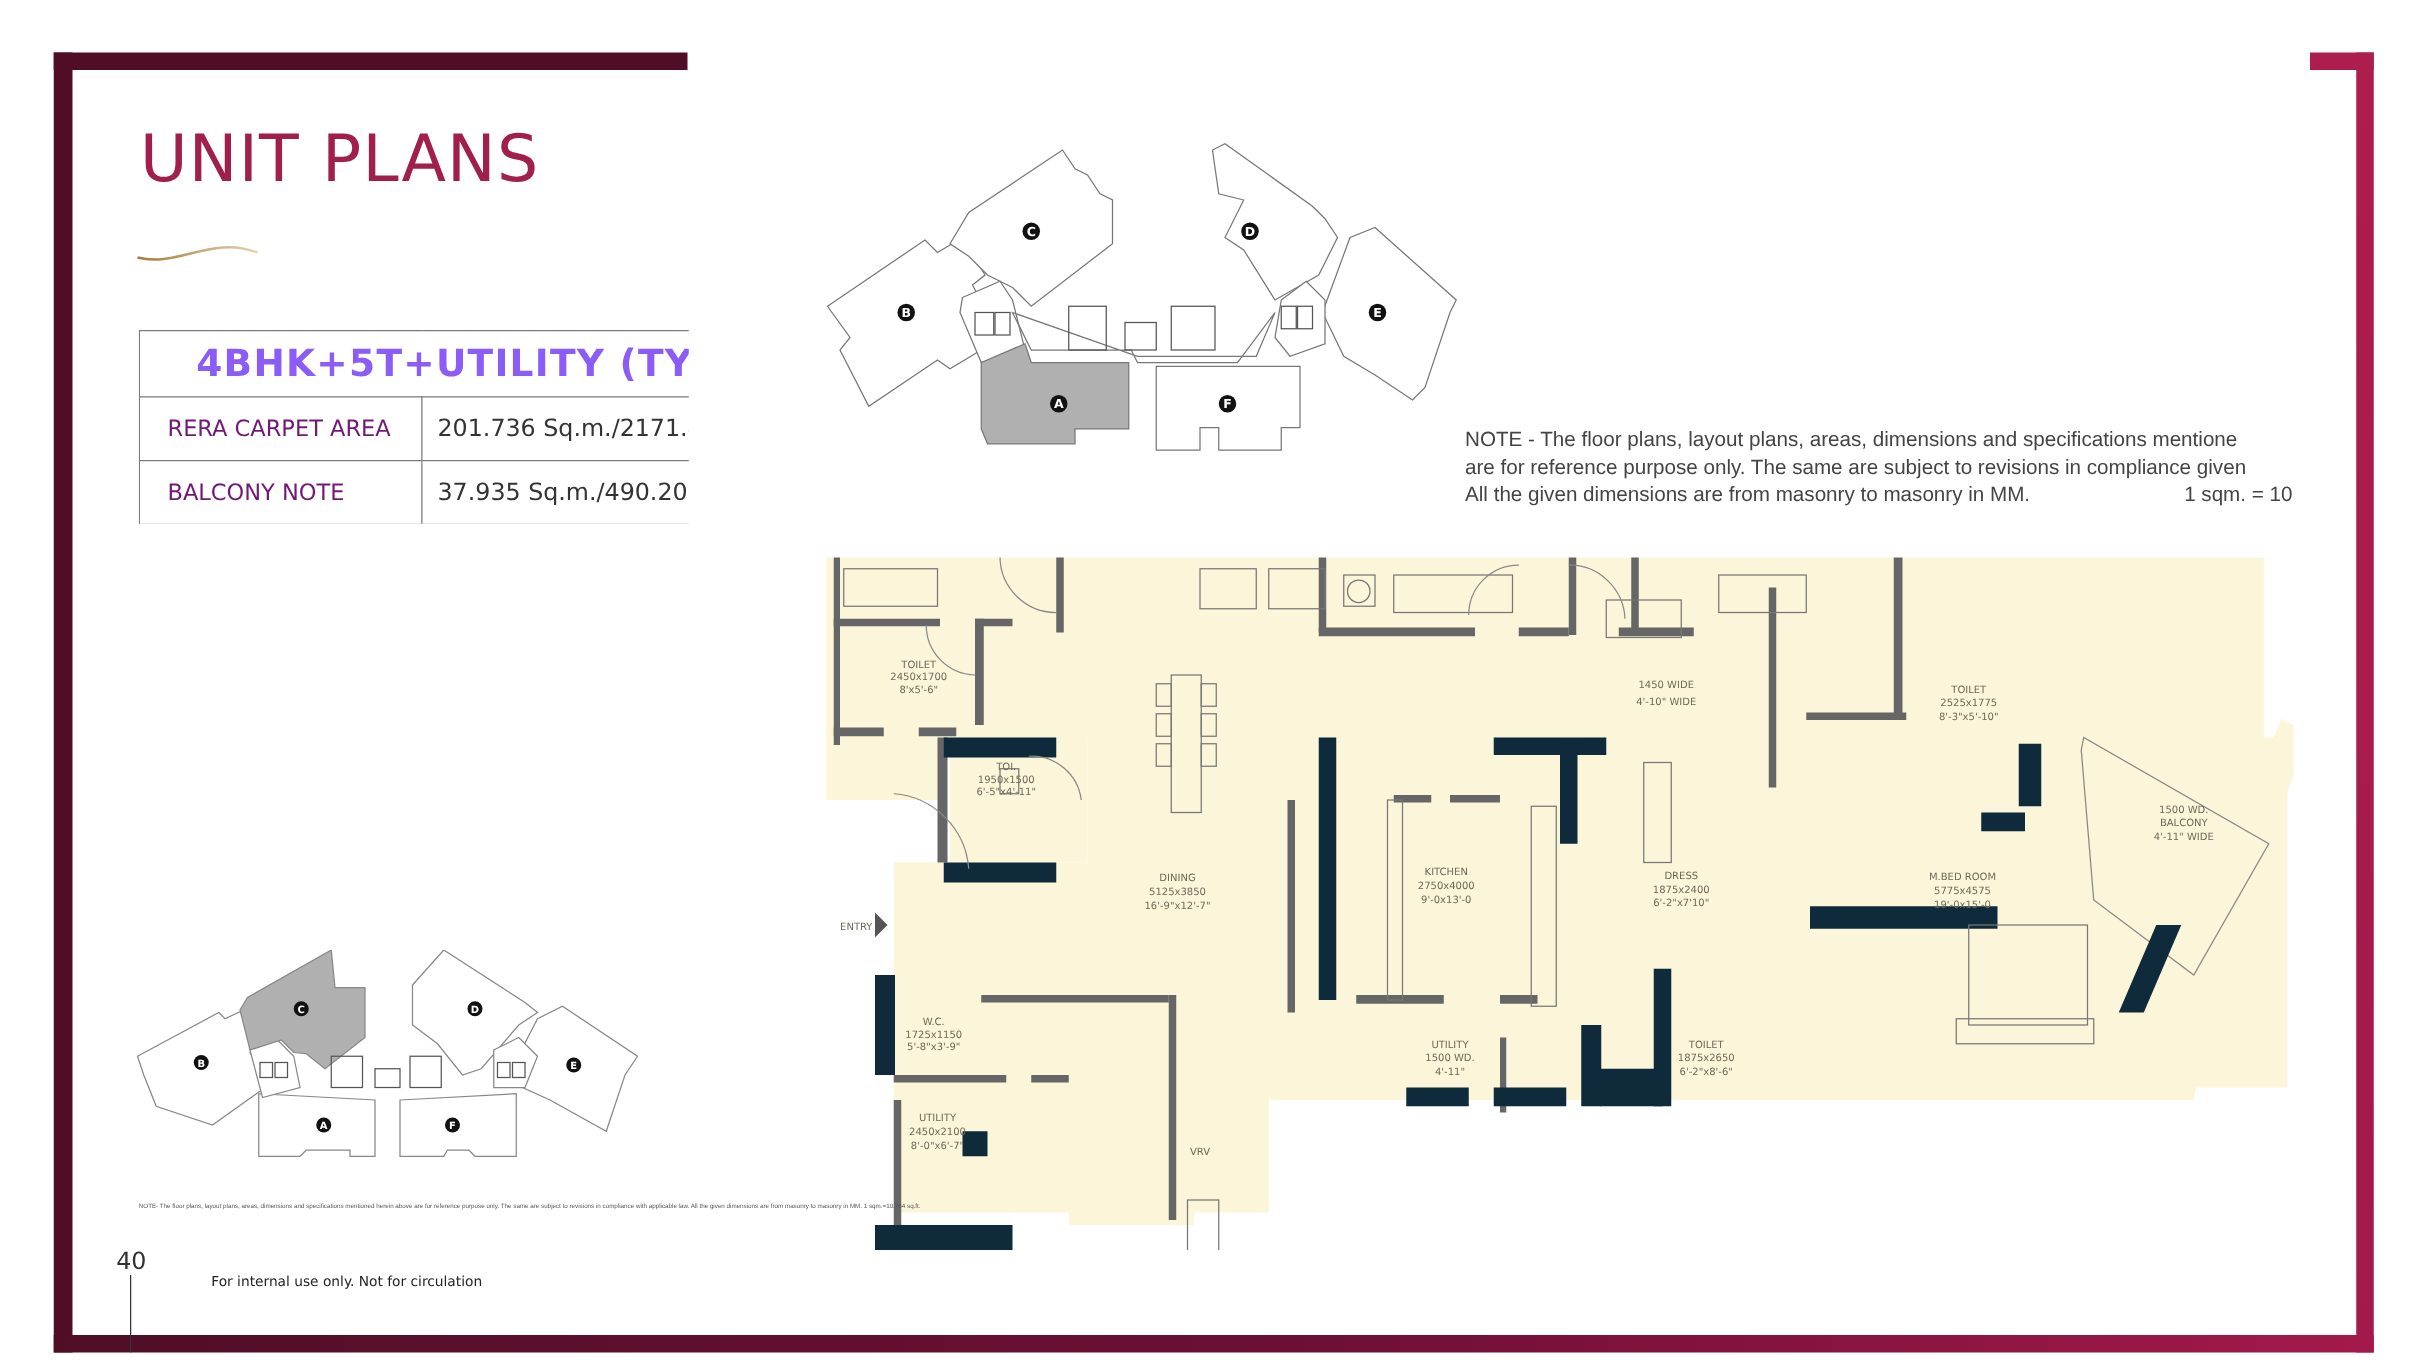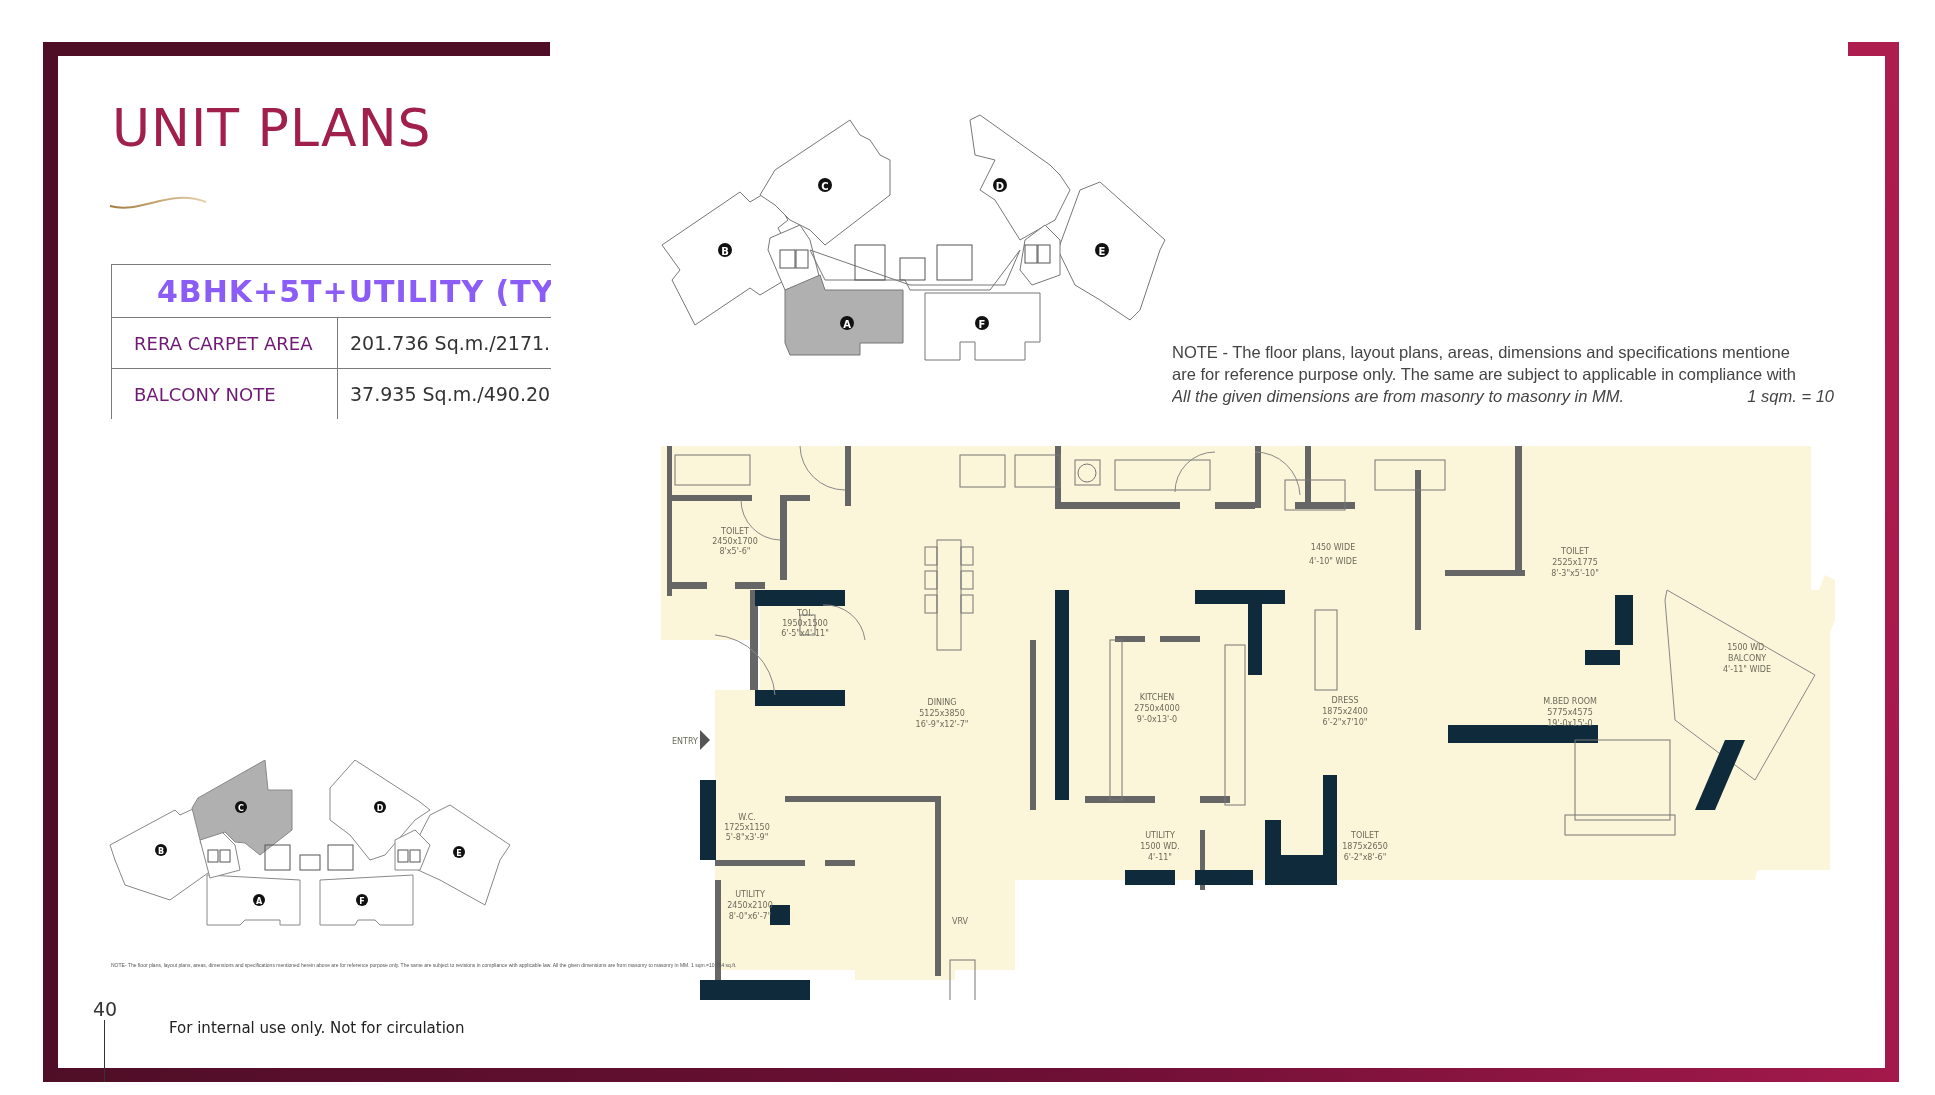--- a/index.html
+++ b/index.html
@@ -24,21 +24,21 @@
 
   .note-top { position: absolute; left: 1172px; top: 341px; width: 680px; font-family: "Liberation Sans", sans-serif; font-size: 16.5px; line-height: 22px; color: #444; white-space: nowrap; overflow: hidden; }
   .note-line { display: block; }
   .note-scale { position: absolute; right: 18px; }
 
   .floorplan { position: absolute; left: 655px; top: 440px; }
 
   .note-bottom { position: absolute; left: 111px; top: 962px; font-family: "Liberation Sans", sans-serif; font-size: 5px; color: #555; white-space: nowrap; }
   .page-number { position: absolute; left: 93px; top: 998px; font-size: 19px; color: #333; font-family: "DejaVu Sans", sans-serif; }
   .page-number-line { position: absolute; left: 104px; top: 1020px; width: 1px; height: 62px; background: #333; }
-  .footer-text { position: absolute; left: 169px; top: 1019px; font-size: 15px; color: #222; font-family: "DejaVu Sans", sans-serif; }
+  .footer-text { position: absolute; left: 169px; top: 1019px; font-size: 11px; color: #222; font-family: "DejaVu Sans", sans-serif; }
 
   .room-label { font-family: "DejaVu Sans", sans-serif; font-size: 8px; fill: #6b6b5a; text-anchor: middle; }
   .key-letter { font-family: "DejaVu Sans", sans-serif; font-size: 10px; font-weight: bold; fill: #fff; text-anchor: middle; dominant-baseline: central; }
 </style>
 </head>
 <body>
 
 <div class="frame-top-left"></div>
 <div class="frame-left"></div>
 <div class="frame-bottom"></div>
@@ -116,22 +116,22 @@
       <text x="340" y="76" class="key-letter">D</text>
     <circle cx="442" cy="140" r="7" fill="#111"></circle>
       <text x="442" y="141" class="key-letter">E</text>
     <circle cx="322" cy="213" r="7" fill="#111"></circle>
       <text x="322" y="214" class="key-letter">F</text>
   </g>
 </svg>
 
 <div class="note-top">
   <span class="note-line">NOTE - The floor plans, layout plans, areas, dimensions and specifications mentione</span>
-  <span class="note-line">are for reference purpose only. The same are subject to applicable in compliance with</span>
-  <span class="note-line" style="position:relative;font-style:italic;"><span>All the given dimensions are from masonry to masonry in MM.</span><span class="note-scale">1 sqm. = 10</span></span>
+  <span class="note-line">are for reference purpose only. The same are subject to revisions in compliance given</span>
+  <span class="note-line" style="position:relative;"><span>All the given dimensions are from masonry to masonry in MM.</span><span class="note-scale">1 sqm. = 10</span></span>
 </div>
 
 <svg class="floorplan" width="1180" height="560" viewBox="0 0 1180 560">
 
   <g fill="#fbf5d9" stroke="none">
     <rect x="6" y="6" width="1150" height="145"></rect>
     <rect x="6" y="140" width="90" height="60"></rect>
     <rect x="105" y="150" width="110" height="100"></rect>
     <rect x="215" y="150" width="960" height="280"></rect>
     <polygon points="1000,160 1160,160 1170,135 1180,140 1180,180 1120,330 1100,440 1000,440"></polygon>

